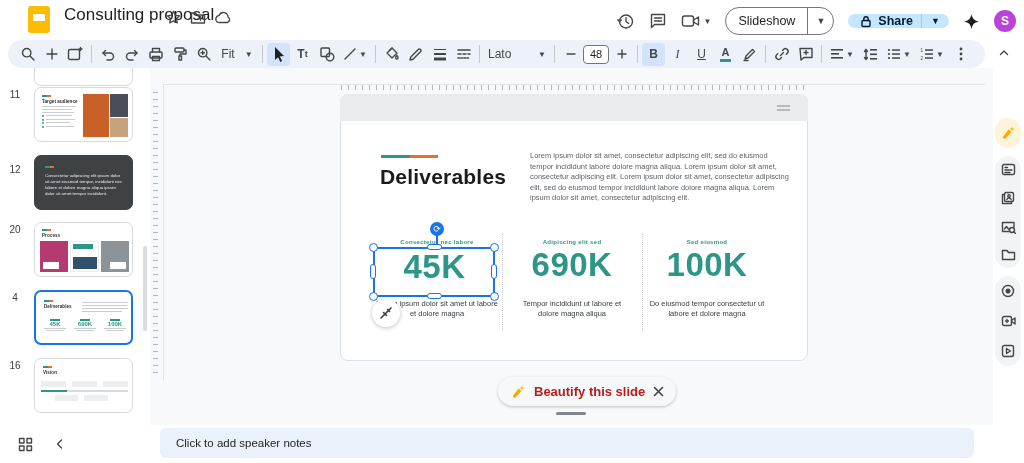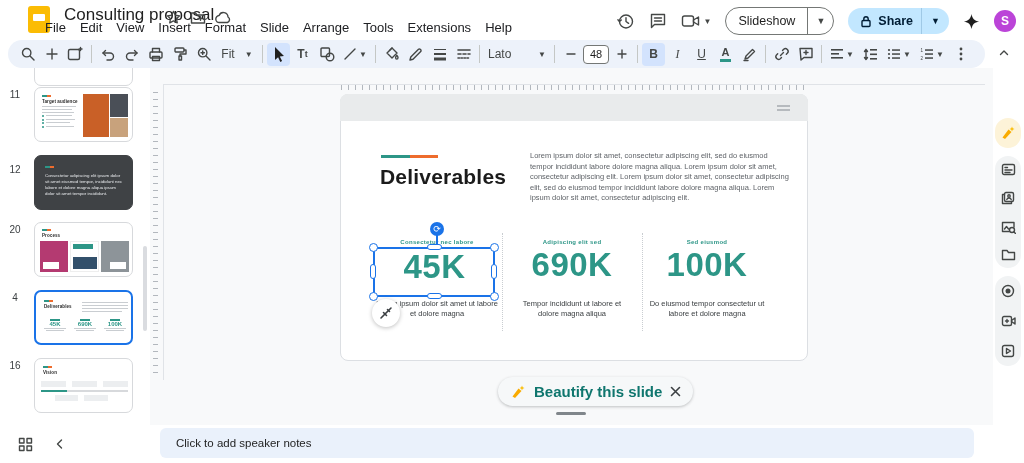--- a/index.html
+++ b/index.html
@@ -15,21 +15,21 @@
   .logo{left:28px;top:6px;width:22px;height:27px;background:#fbbc04;border-radius:3px}
   .logo .win{position:absolute;left:5px;top:8px;width:12px;height:7px;background:#fff;border-radius:1px}
   .doc-title{left:64px;top:5px;font-size:17px;color:#1f1f1f}
   .title-ics{left:166px;top:10px;display:flex;gap:9px;align-items:center}
   .menubar{left:38px;top:19px;display:flex;font-size:13px;color:#202124}
   .menubar span{padding:1px 7px;border-radius:9px;cursor:default}
   .tb-right{right:8px;top:7px;display:flex;align-items:center;gap:14px}
   .pillbtn{display:flex;align-items:center;height:26px;border:1px solid #747775;border-radius:14px;background:#fff;font-size:12.5px;color:#1f1f1f}
   .pillbtn .lbl{padding:0 12px}
   .pillbtn .drop{border-left:1px solid #747775;padding:0 8px;height:100%;display:flex;align-items:center;color:#444746;font-size:9px}
-  .sharebtn{display:flex;align-items:center;height:26px;border-radius:14px;background:#c2e7ff;font-size:12.5px;color:#001d35;font-weight:bold}
+  .sharebtn{display:flex;align-items:center;height:14px;border-radius:14px;background:#c2e7ff;font-size:12.5px;color:#001d35;font-weight:bold}
   .sharebtn .lbl{padding:0 8px 0 6px}
   .sharebtn .lk{padding-left:12px;display:flex}
   .sharebtn .drop{border-left:1px solid #9fc9e6;padding:0 9px;height:100%;display:flex;align-items:center;font-size:9px;color:#001d35}
   .avatar{width:22px;height:22px;border-radius:50%;background:#bb44d8;color:#fff;font-size:12px;font-weight:bold;
           display:flex;align-items:center;justify-content:center}
 
   
   .toolbar{left:8px;top:40px;width:977px;height:28px;background:#edf2fa;border-radius:14px;
            display:flex;align-items:center;padding:0 8px;box-sizing:border-box;gap:1px}
   .tb{min-width:23px;height:23px;border-radius:4px;display:flex;align-items:center;justify-content:center;
@@ -88,21 +88,21 @@
   .hnd.v{width:6px;height:15px;border-radius:3px}
   .rot-stem{left:436px;top:234px;width:2px;height:13px;background:#1a73e8}
   .rot-hnd{left:430px;top:222px;width:14px;height:14px;border-radius:50%;background:#1a73e8;color:#fff;
            font-size:9px;display:flex;align-items:center;justify-content:center}
   .penbtn{left:372px;top:299px;width:28px;height:28px;border-radius:50%;background:#fff;
           box-shadow:0 1px 4px rgba(0,0,0,.25);display:flex;align-items:center;justify-content:center}
 
   
   .beautify{left:498px;top:377px;height:29px;border-radius:15px;background:#f6f8f9;
             box-shadow:0 1px 3px rgba(60,64,67,.3);display:flex;align-items:center;gap:8px;padding:0 12px}
-  .beautify .lbl{font-size:15px;font-weight:bold;color:#0f766e}
+  .beautify .lbl{font-size:13px;font-weight:bold;color:#b91c1c}
   .drag-handle{left:556px;top:412px;width:30px;height:3px;border-radius:2px;background:#80868b}
 
   
   .rightrail{right:0;top:68px;width:31px;height:395px;background:#fff}
   .rail-pill{position:absolute;left:2px;width:26px;border-radius:13px;background:#f1f3f4;
              display:flex;flex-direction:column;align-items:center;justify-content:space-around}
   .rail-pill.gem{background:#fdf3d8}
 
   
   .notesbar{left:160px;top:428px;width:814px;height:30px;background:#eaf1fb;border-radius:6px;
@@ -127,32 +127,20 @@
           <path d="M1.5 2h4l1.5 2h7.5v8h-13z"></path>
           <path d="M8 7.5h4M10.5 5.8v3.4"></path>
         </svg>
       </span>
     <span>
       <svg width="17" height="13" viewBox="0 0 17 13" class="ic">
           <path d="M4.5 11.5a3.5 3.5 0 0 1-.4-7A4.6 4.6 0 0 1 13 6a3 3 0 0 1-.6 5.5z"></path>
         </svg>
       </span>
   </div>
-  <nav class="abs menubar">
-    <span>File</span>
-    <span>Edit</span>
-    <span>View</span>
-    <span>Insert</span>
-    <span>Format</span>
-    <span>Slide</span>
-    <span>Arrange</span>
-    <span>Tools</span>
-    <span>Extensions</span>
-    <span>Help</span>
-  </nav>
   <div class="abs tb-right">
     <span>
       <svg width="19" height="19" viewBox="0 0 19 19" class="ic">
           <circle cx="10" cy="9.5" r="6.5"></circle>
           <path d="M10 5.8v3.7l2.6 1.8M3.5 9.5l-1.6-1.8M3.5 9.5L5.3 8"></path>
         </svg>
       </span>
     <span>
       <svg width="18" height="18" viewBox="0 0 18 18" class="ic">
           <path d="M2.5 2.5h13v10h-10l-3 3z"></path>

